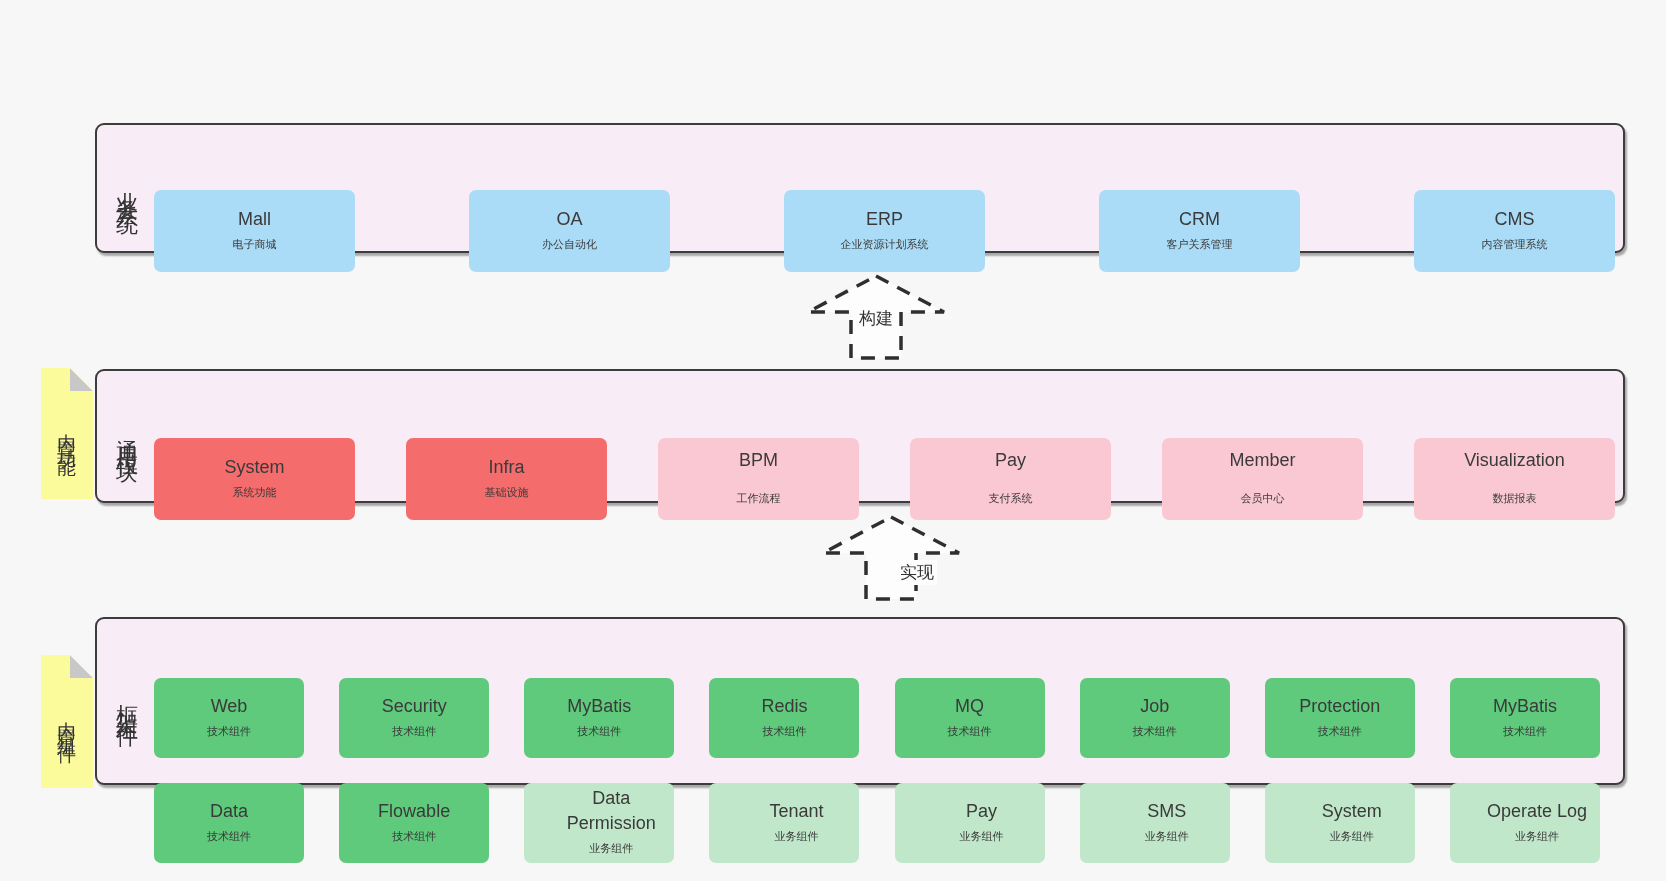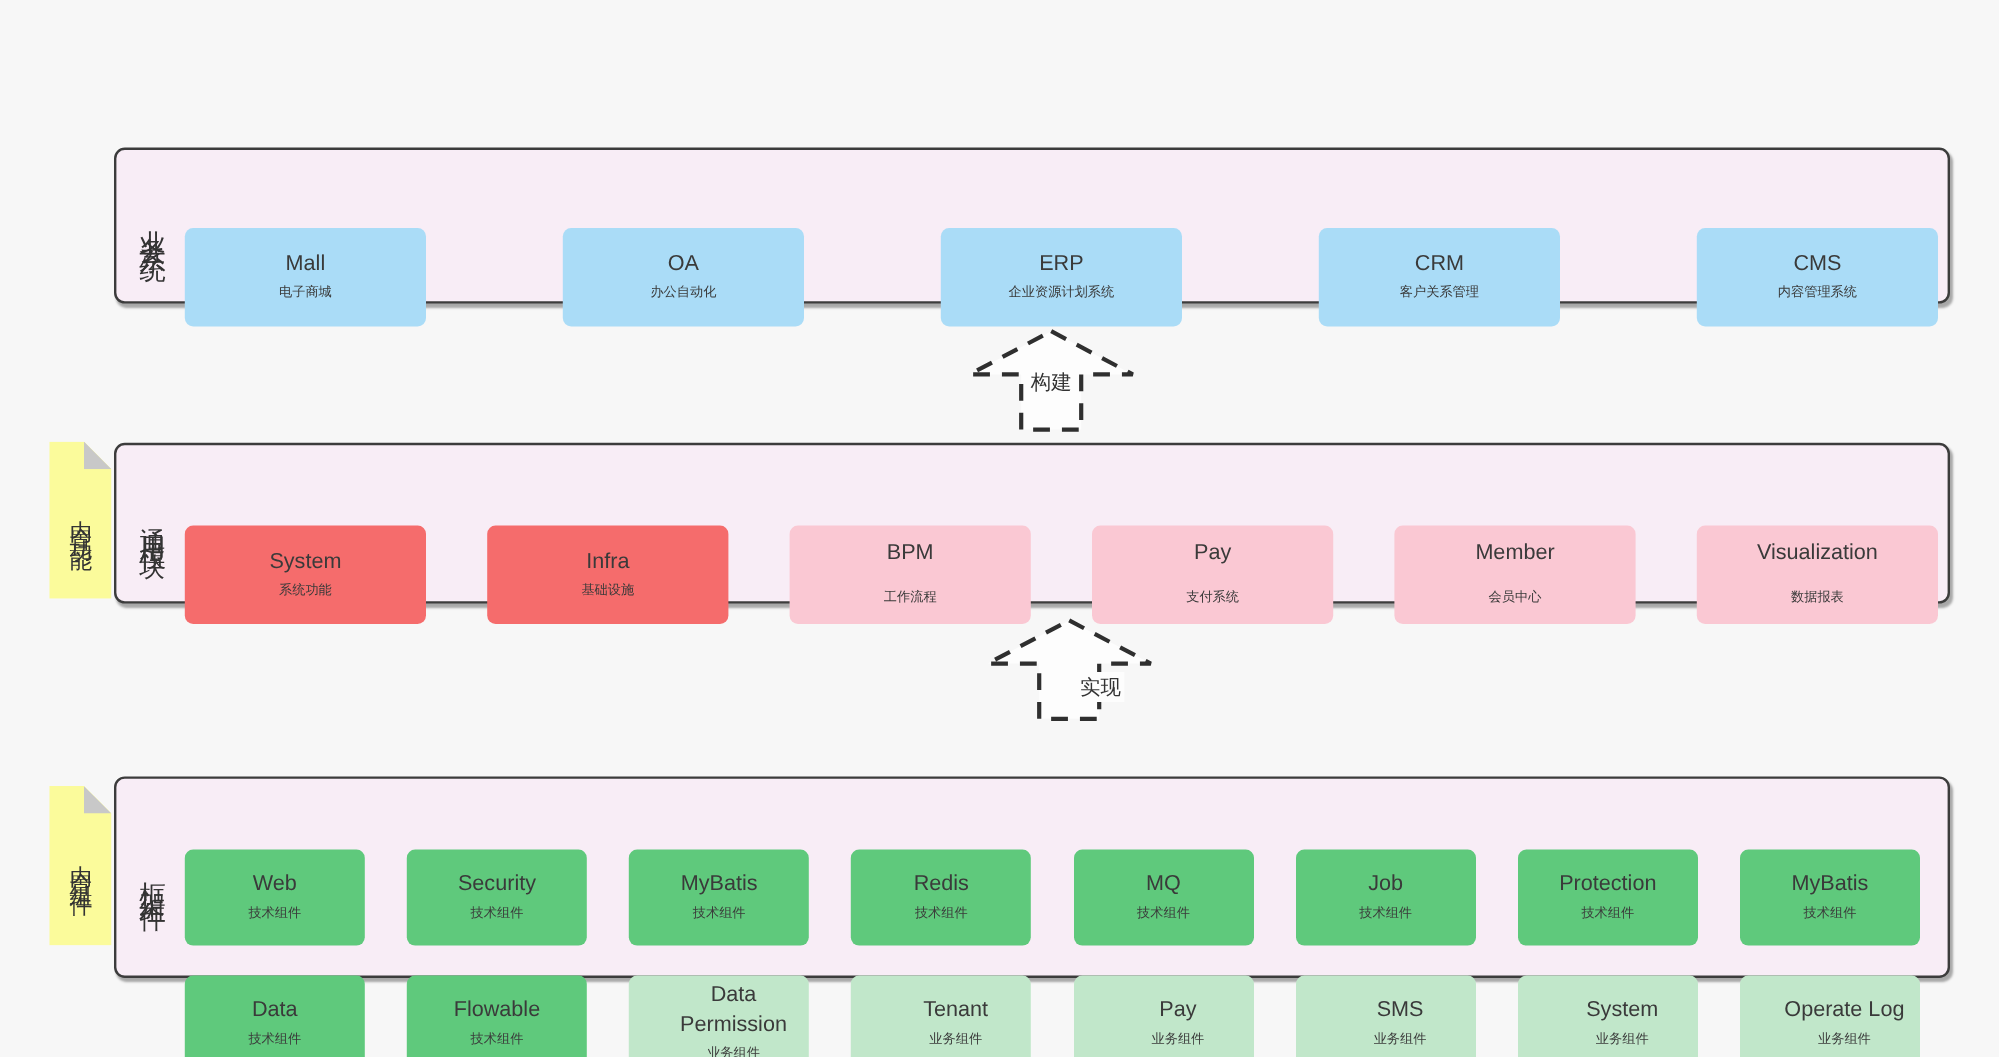--- a/index.html
+++ b/index.html
@@ -9,21 +9,21 @@
   }
   
   .layer{
     position:absolute;left:95px;width:1530px;
     background:#f8edf6;border:2px solid #3c3c3c;border-radius:9px;
     box-shadow:2px 3px 2px rgba(0,0,0,0.32);
     box-sizing:border-box;
   }
   .layer-business{top:123px;height:130px;}
   .layer-modules{top:369px;height:134px;}
-  .layer-framework{top:647px;height:168px;}
+  .layer-framework{top:617px;height:168px;}
   
   .side-label{
     position:absolute;left:8px;top:0;bottom:0;width:44px;
     display:flex;align-items:center;justify-content:center;
   }
   .side-label span{
     writing-mode:vertical-rl;text-orientation:upright;
     font-size:22px;letter-spacing:7px;color:#333;line-height:1;
   }
   

